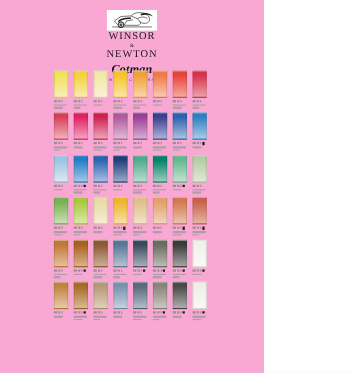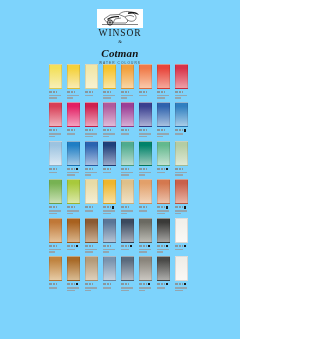--- a/index.html
+++ b/index.html
@@ -11,21 +11,21 @@
     width: 240px;
     height: 339px;
     overflow: hidden;
     font-family: "Liberation Sans", sans-serif;
     -webkit-font-smoothing: antialiased;
   }
 
   .page {
     width: 240px;
     height: 339px;
-    background: #7dd3fc;
+    background: #f9a8d4;
     position: relative;
     box-sizing: border-box;
   }
 
   
   .brand-header {
     width: 100%;
     padding-top: 9px;
     display: flex;
     flex-direction: column;
@@ -183,20 +183,21 @@
       <g stroke="#1a1a1a" stroke-width="0.6">
         <path d="M26 21.8 L26 32.2"></path>
         <path d="M20.8 27 L31.2 27"></path>
         <path d="M22.3 23.3 L29.7 30.7"></path>
         <path d="M29.7 23.3 L22.3 30.7"></path>
       </g>
     </svg>
 
     <div class="brand-name">WINSOR</div>
     <div class="brand-amp">&amp;</div>
+    <div class="brand-name">NEWTON</div>
     <div class="brand-sub">Cotman</div>
     <div class="brand-tagline">WATER COLOURS</div>
   </div>
 
   <div class="chart" id="chart-grid">
       <div class="swatch-row">
         <div class="swatch-cell">
           <span class="swatch-chip" style="background: linear-gradient(rgb(243, 224, 90) 0%, rgb(243, 224, 90) 14%, rgb(247, 239, 184) 100%);"></span>
           <div class="swatch-meta">
             <div class="meta-code">

